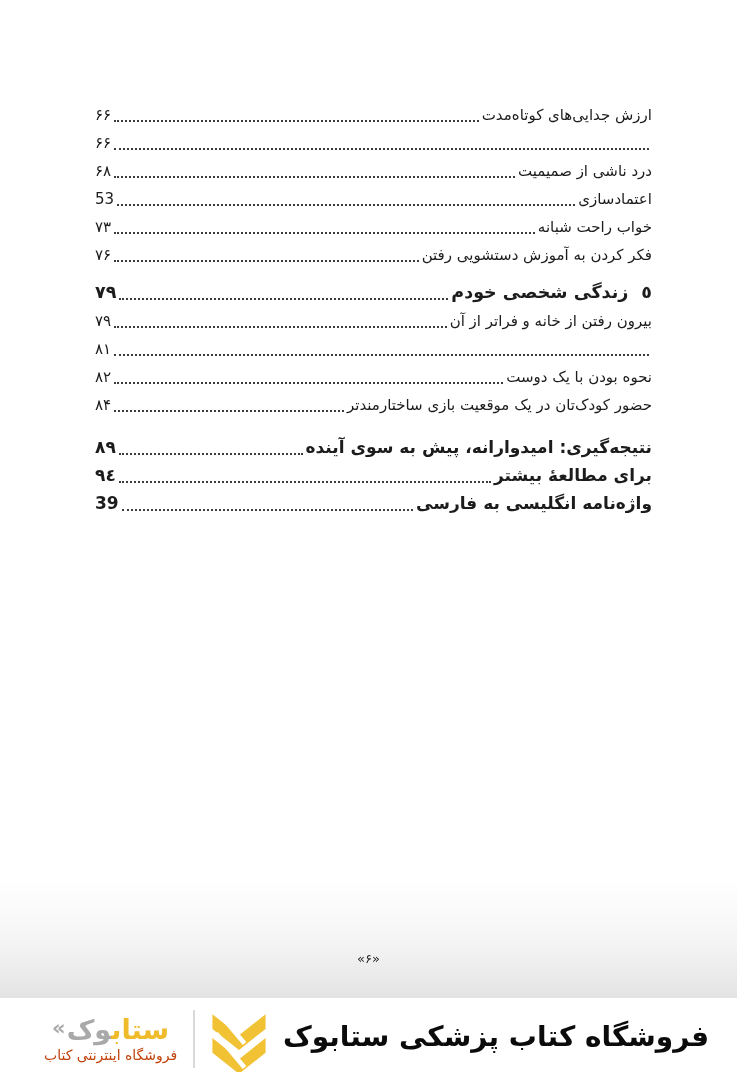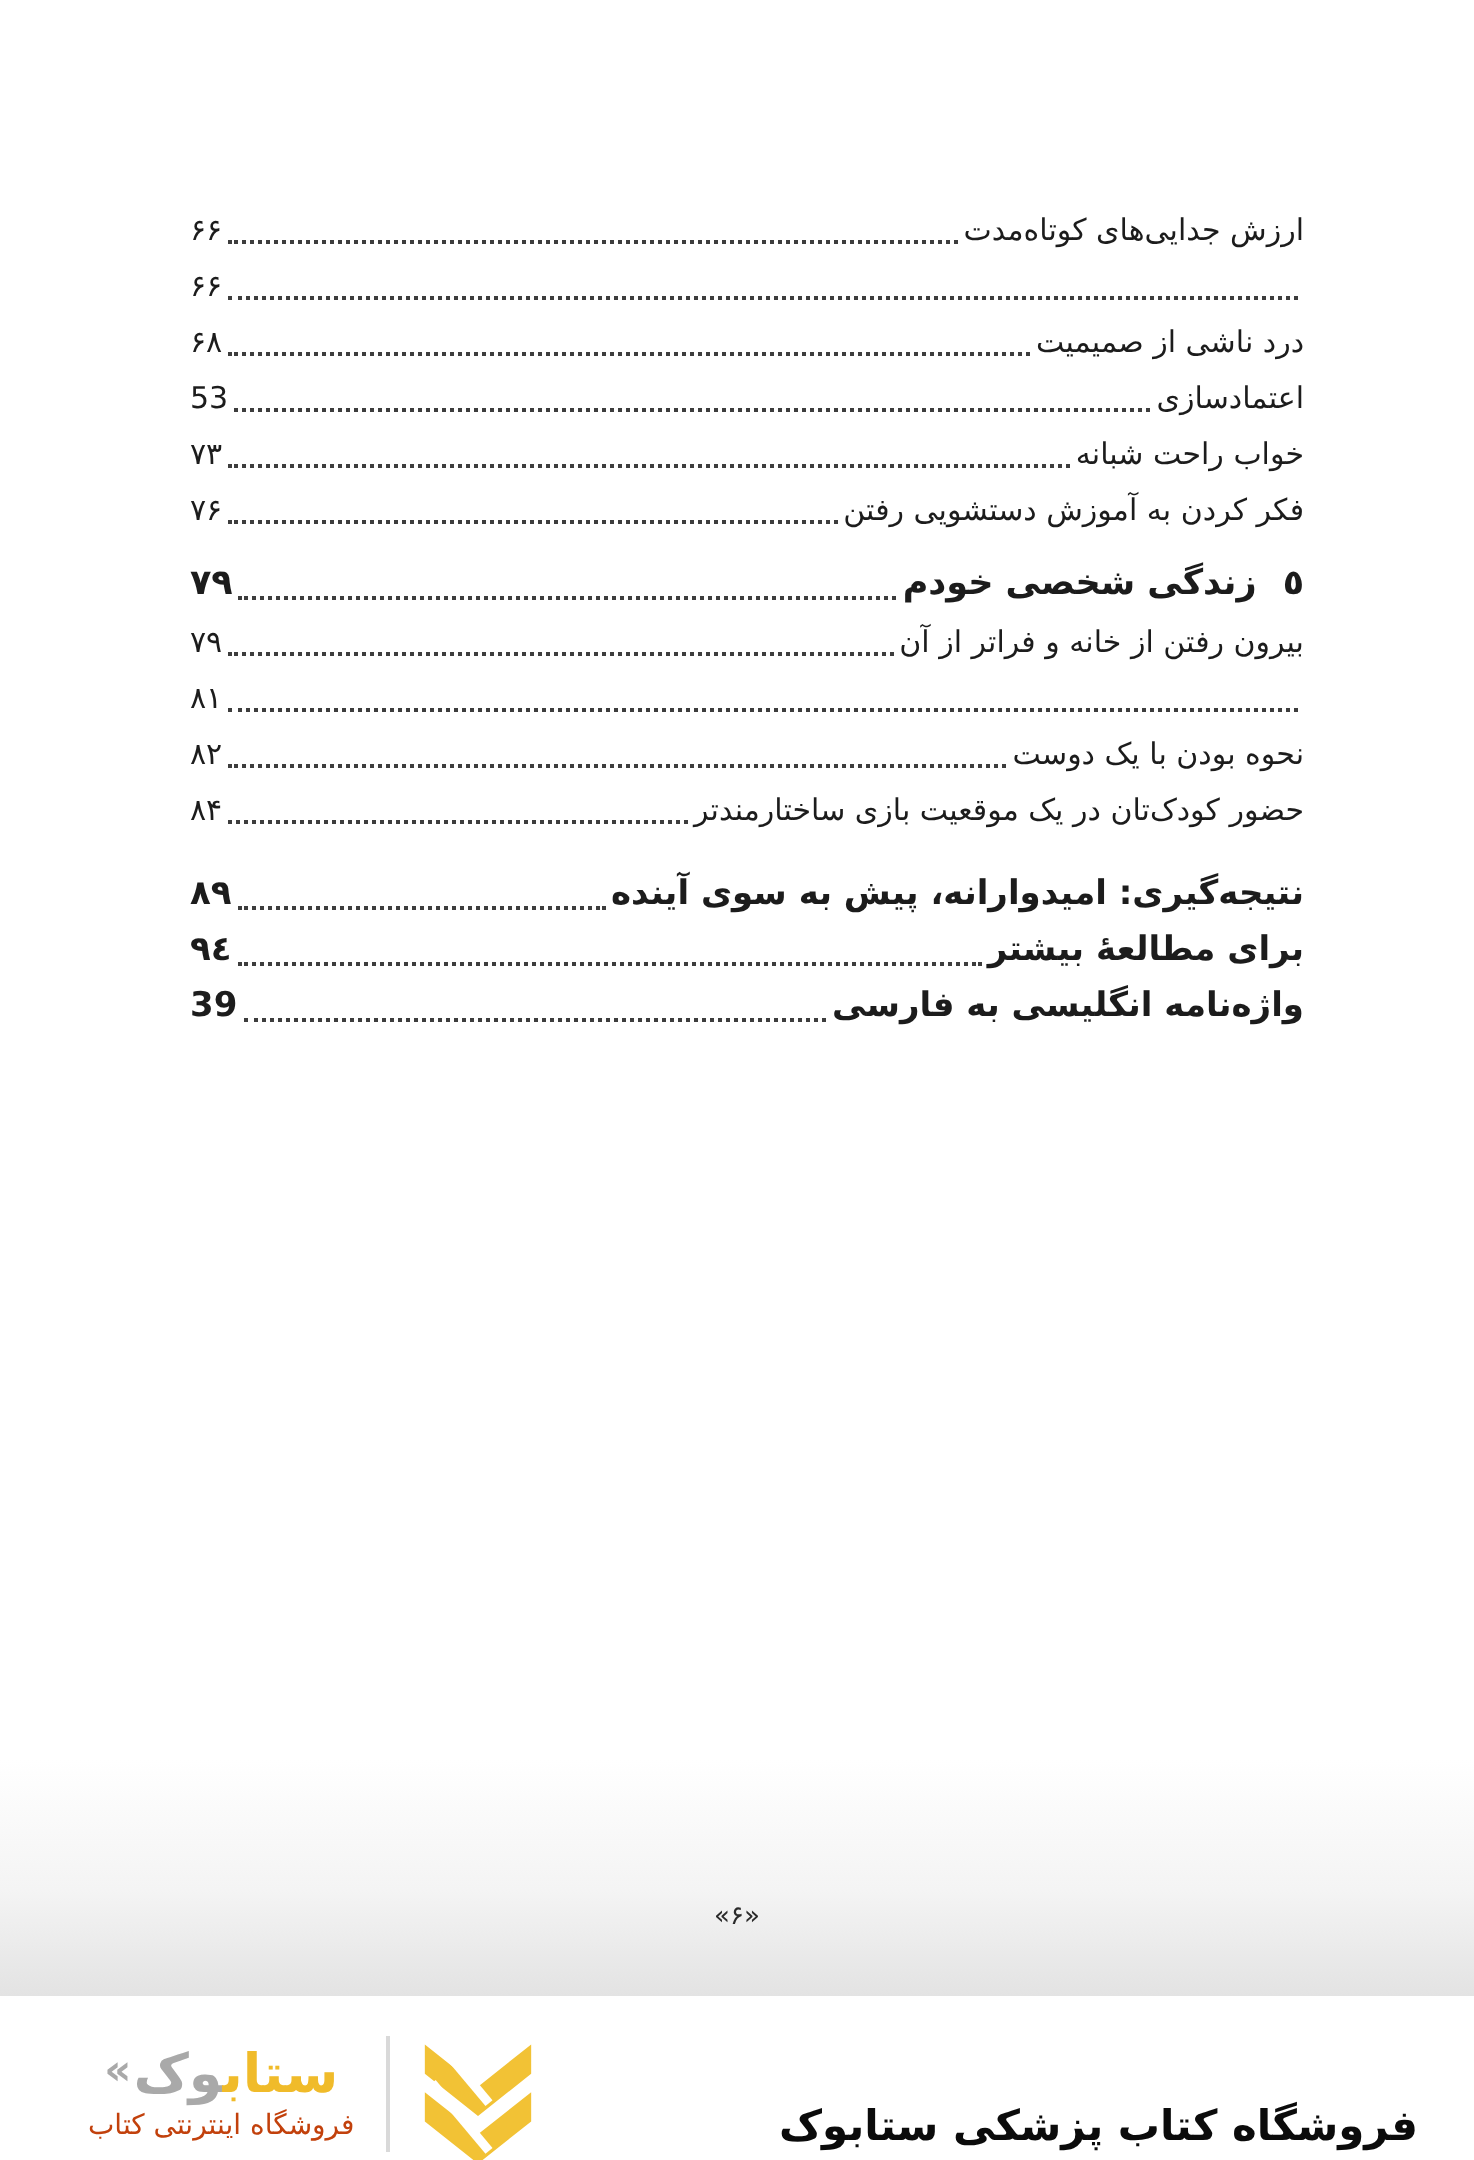--- a/index.html
+++ b/index.html
@@ -44,35 +44,35 @@
   }
   .page-marker{
     position:absolute;top:951px;left:0;right:0;
     text-align:center;direction:rtl;
     font-size:13px;color:#2a2a2a;
   }
   
   .footer{
     position:absolute;left:0;bottom:0;width:737px;height:82px;
     background:#ffffff;
-    display:flex;align-items:flex-end;justify-content:space-between;
+    display:flex;align-items:center;justify-content:space-between;
     padding:0 28px 0 44px;box-sizing:border-box;
   }
   .logo{display:flex;align-items:center;}
   .logo-textblock{text-align:center;margin-right:10px;}
   .wordmark{direction:ltr;font-size:27px;font-weight:bold;line-height:1.1;white-space:nowrap;}
   .wm-guillemet{color:#a9a9a9;font-size:21px;vertical-align:4px;margin-right:1px;}
   .wm-gray{color:#a9a9a9;}
   .wm-yellow{color:#f0bb2a;}
   .tagline{font-size:14px;color:#c2410c;margin-top:3px;direction:rtl;white-space:nowrap;}
   .divider{width:2px;height:58px;background:#d9d9d9;margin:0 11px 0 6px;}
   .logo-mark{width:66px;height:66px;display:block;}
   .footer-right{text-align:right;}
   .store-title{
-    direction:rtl;font-size:21px;font-weight:600;color:#0b0b0b;
+    direction:rtl;font-size:28px;font-weight:600;color:#0b0b0b;
     margin-bottom:5px;white-space:nowrap;
   }
   .site-url{
     direction:ltr;font-size:21px;font-weight:bold;color:#1a1a1a;
     letter-spacing:7px;white-space:nowrap;
   }
   .site-url .y{color:#f0b514;}
 </style>
 </head>
 <body>

